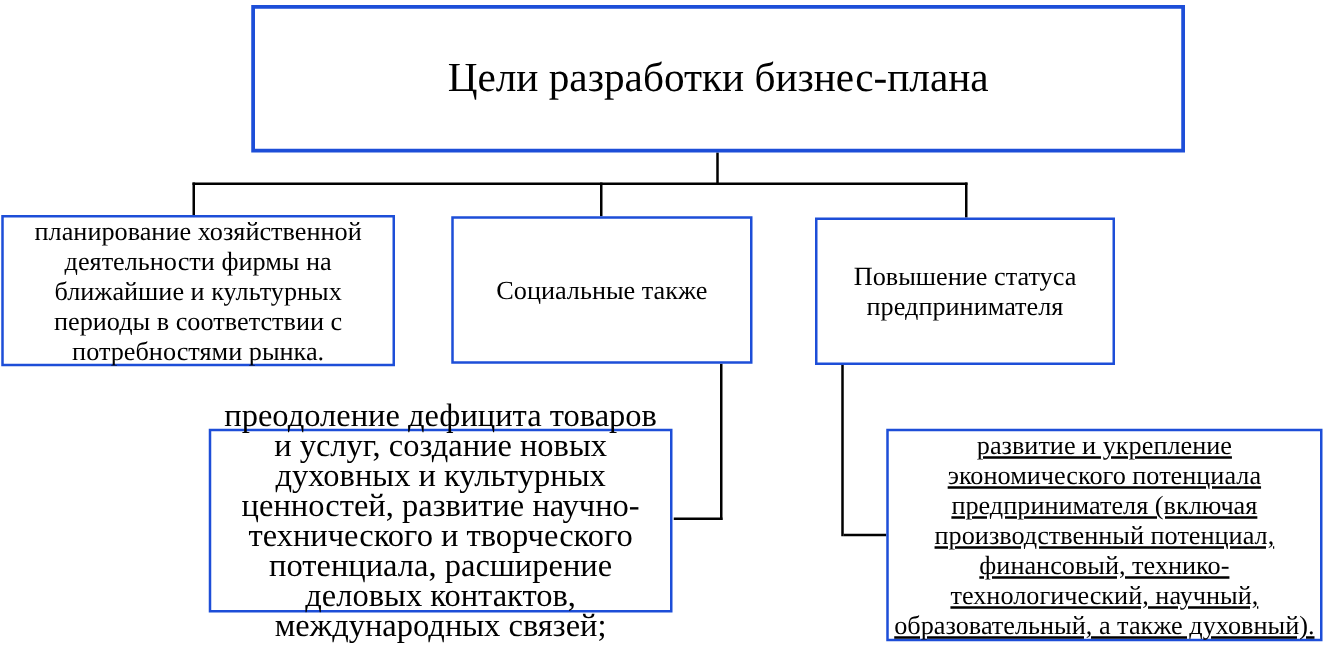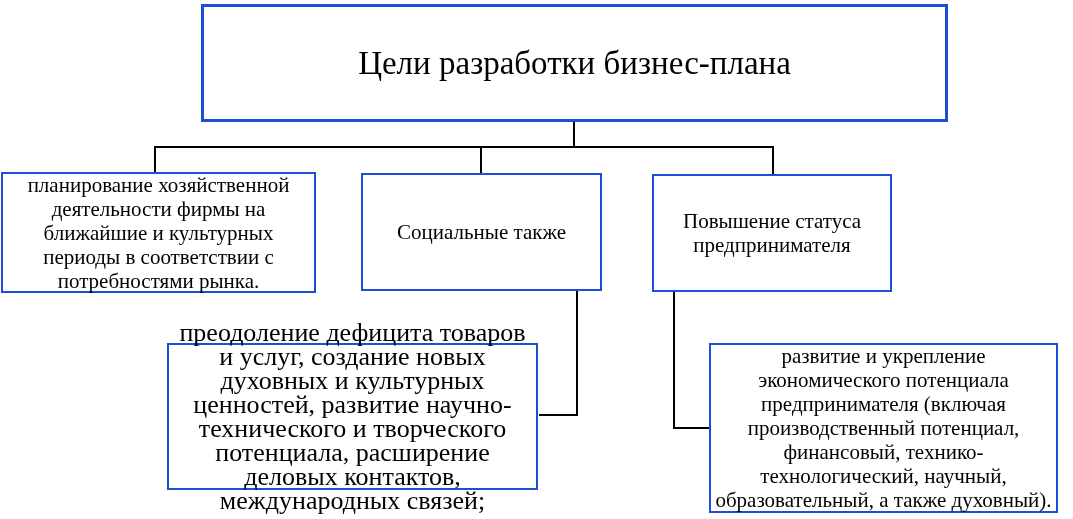--- a/index.html
+++ b/index.html
@@ -52,20 +52,21 @@
   }
   .social-detail-box {
     left: 167px; top: 343px; width: 371px; height: 147px;
     font-size: 26px; line-height: 24px;
     padding: 0 4px;
   }
   .status-detail-box {
     left: 709px; top: 343px; width: 349px; height: 170px;
     font-size: 21px; line-height: 24px;
     padding: 0 1px;
+    text-decoration: underline;
   }
 
   .line {
     position: absolute;
     background: #000000;
     z-index: 1;
   }
   .line-riser-top     { left: 573px; top: 121px; width: 2px;   height: 27px; }
   .line-bus           { left: 154px; top: 146px; width: 620px; height: 2px;  }
   .line-drop-left     { left: 154px; top: 146px; width: 2px;   height: 27px; }

